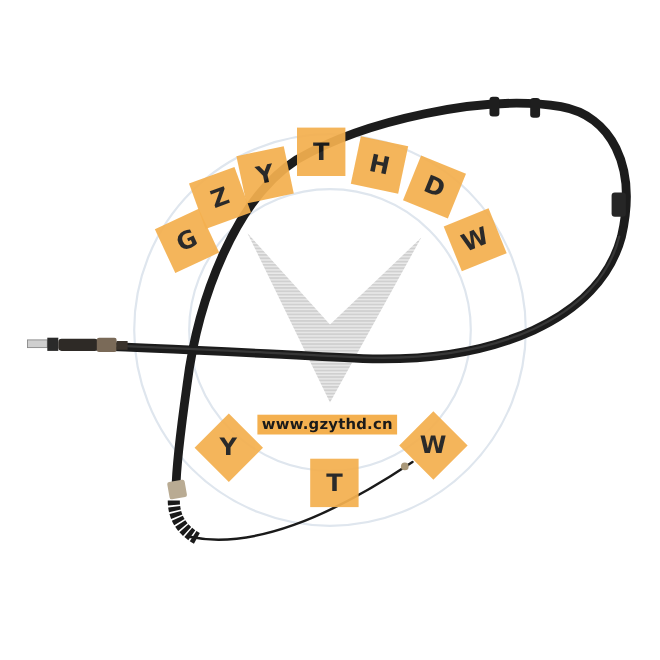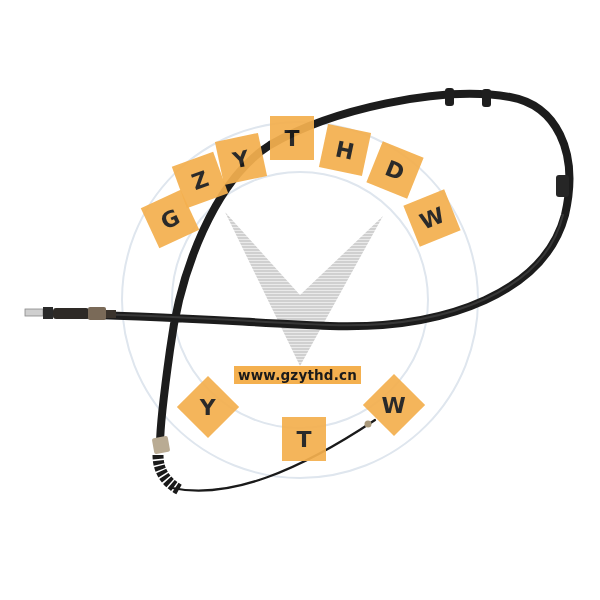--- a/index.html
+++ b/index.html
@@ -1,19 +1,19 @@
 <!DOCTYPE html>
 <html><head>
 <meta charset="utf-8">
 <style>
   html, body { margin:0; padding:0; background:#ffffff; }
   .canvas { position:relative; width:600px; height:600px; overflow:hidden; background:#ffffff; font-family:"DejaVu Sans", sans-serif; }
   svg { position:absolute; left:0; top:0; }
   .tile { position:absolute; width:44px; height:44px; background:#f4b04f; opacity:0.93; display:flex; align-items:center; justify-content:center; font-weight:bold; font-size:22px; color:#1a1a1a; font-family:"DejaVu Sans", sans-serif; }
-  .url { position:absolute; left:234px; top:366px; background:#f4b04f; padding:0 4px; height:18px; line-height:18px; font-weight:bold; font-size:13.5px; color:#1a1a1a; font-family:"DejaVu Sans", sans-serif; letter-spacing:0.2px; }
+  .url { position:absolute; left:234px; top:377px; background:#f4b04f; padding:0 4px; height:18px; line-height:18px; font-weight:bold; font-size:13.5px; color:#1a1a1a; font-family:"DejaVu Sans", sans-serif; letter-spacing:0.2px; }
 </style>
 </head>
 <body>
 
 <div class="canvas">
   <svg width="600" height="600" viewBox="0 0 600 600">
 
     <g fill="none" stroke="#dfe6ee" stroke-width="2">
       <circle cx="300" cy="300" r="178"></circle>
       <circle cx="300" cy="300" r="128"></circle>

